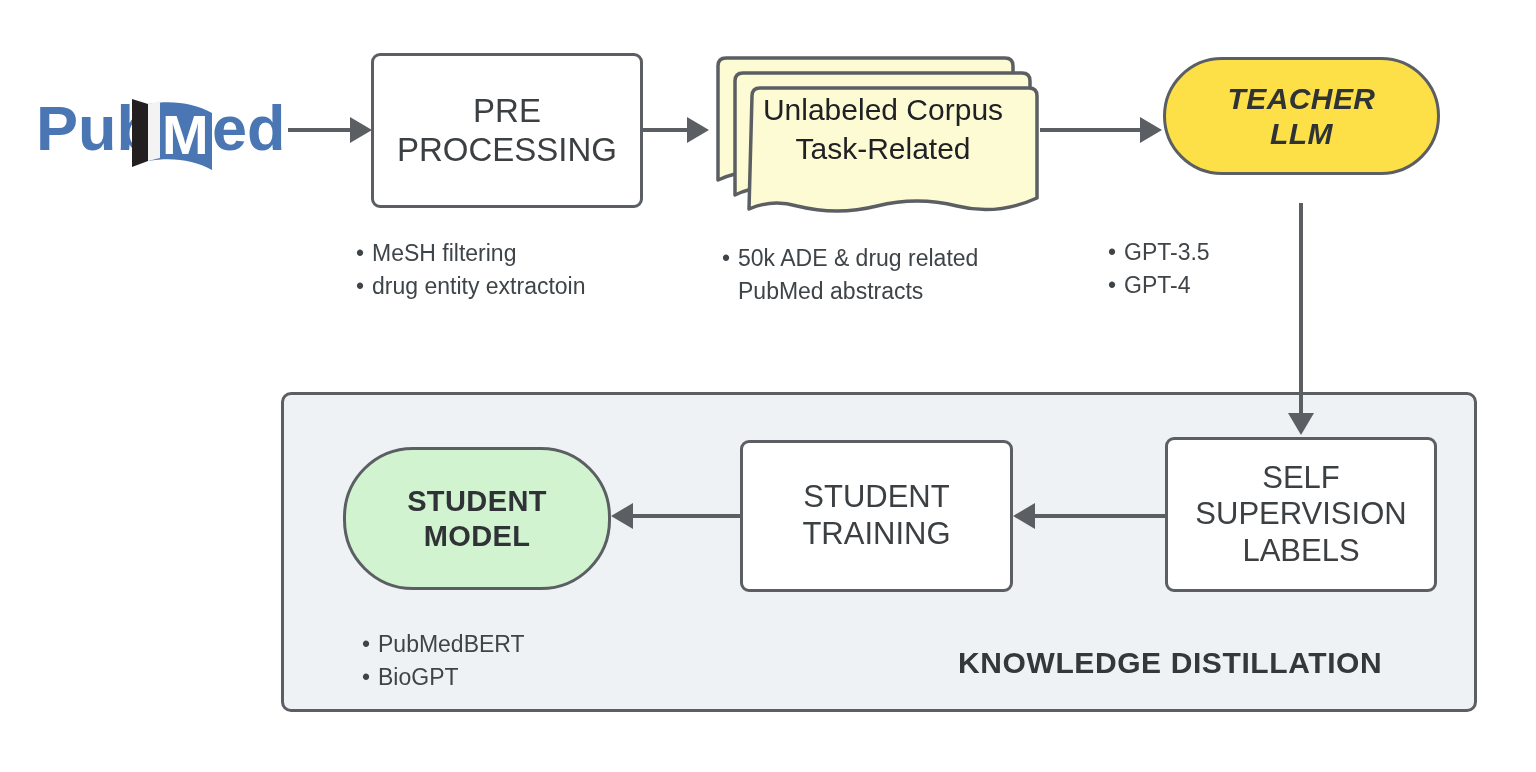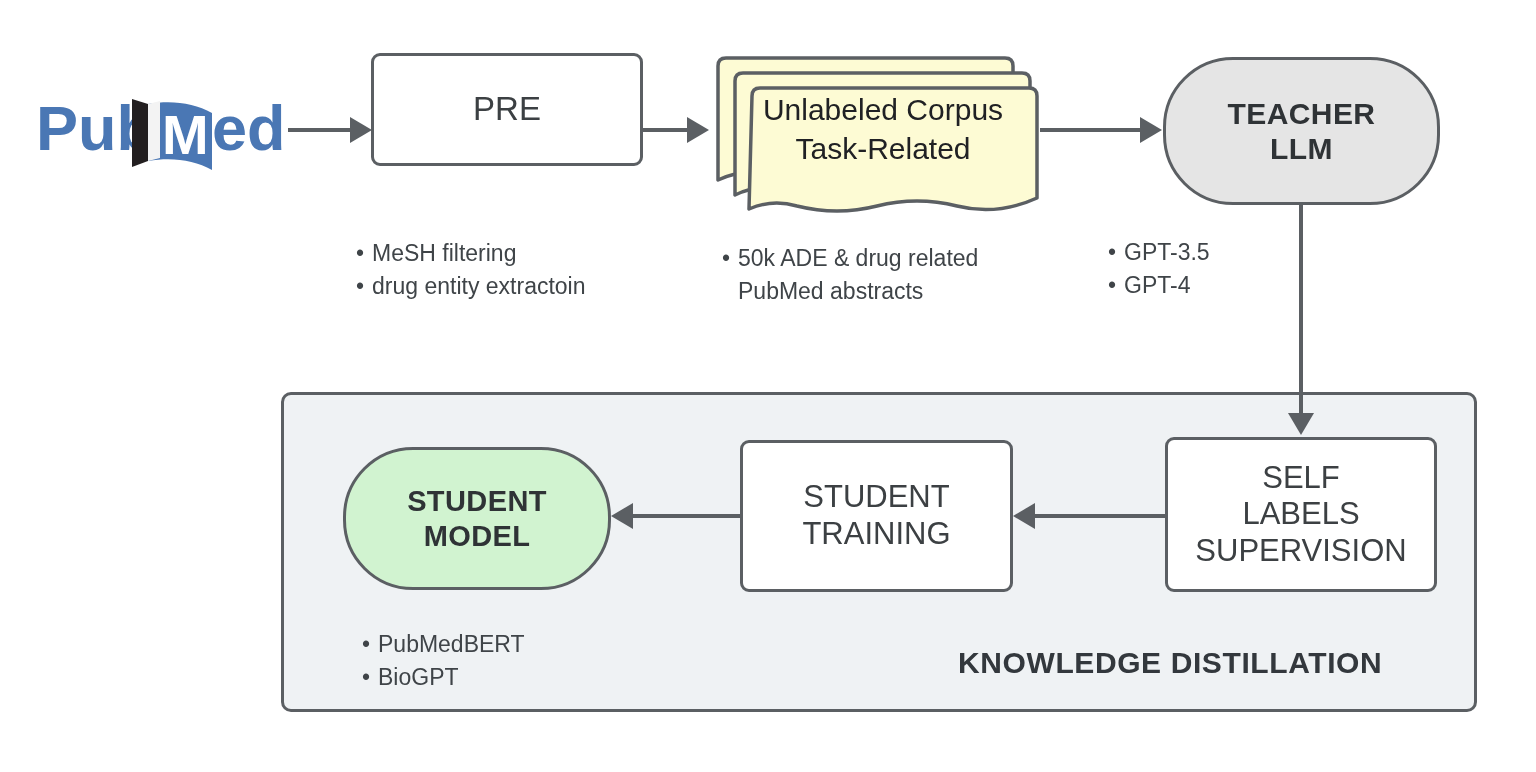--- a/index.html
+++ b/index.html
@@ -20,23 +20,23 @@
     background:#ffffff;
     display:flex;align-items:center;justify-content:center;
     text-align:center;
     color:#3c4043;
     line-height:1.18;
   }
   .node.rect{border-radius:9px;}
   .node.stadium{border-radius:999px;font-weight:bold;}
 
   
-  #pre-processing{left:371px;top:53px;width:272px;height:113px;font-size:33px;}
-  #teacher-llm{left:1163px;top:57px;width:277px;height:148px;
-     background:#e5e5e5;border-radius:70px;font-size:30px;letter-spacing:.4px;color:#2f3336;}
+  #pre-processing{left:371px;top:53px;width:272px;height:155px;font-size:33px;}
+  #teacher-llm{left:1163px;top:57px;width:277px;height:118px;
+     background:#fde047;border-radius:70px;font-size:30px;letter-spacing:.4px;color:#2f3336;font-style:italic;}
   #self-supervision{left:1165px;top:437px;width:272px;height:155px;font-size:31px;}
   #student-training{left:740px;top:440px;width:273px;height:152px;font-size:31px;}
   #student-model{left:343px;top:447px;width:268px;height:143px;
      background:#d1f3d0;border-radius:70px;font-size:29px;letter-spacing:.4px;color:#2f3336;}
 
   
   #kd-panel{
     position:absolute;left:281px;top:392px;width:1196px;height:320px;
     box-sizing:border-box;
     border:3px solid #5b5f63;border-radius:10px;background:#eff2f4;
@@ -97,20 +97,21 @@
       <text x="176" y="66" font-family="Liberation Sans, sans-serif" font-size="63" font-weight="bold" fill="#4a77b4">ed</text>
     </svg>
   </div>
 
   <div class="conn h" style="left:288px;top:128px;width:68px;"></div>
   <div class="ah right" style="left:350px;top:117px;"></div>
 
   <div class="node rect" id="pre-processing">
     <div>
       <div>PRE</div>
+      <div>PROCESSING</div>
     </div>
   </div>
 
   <div class="bullets" id="bullets-preprocessing">
     <span class="li">
       <span class="dot">•</span><span>MeSH filtering</span>
     </span>
     <span class="li">
       <span class="dot">•</span><span>drug entity extractoin</span>
     </span>
@@ -164,22 +165,22 @@
 
   <div id="kd-panel"></div>
   <div id="kd-label">KNOWLEDGE DISTILLATION</div>
 
   <div class="conn v" style="left:1299px;top:203px;height:218px;"></div>
   <div class="ah down" style="left:1288px;top:413px;"></div>
 
   <div class="node rect" id="self-supervision">
     <div>
       <div>SELF</div>
+      <div>SUPERVISION</div>
       <div>LABELS</div>
-      <div>SUPERVISION</div>
     </div>
   </div>
 
   <div class="conn h" style="left:1035px;top:514px;width:132px;"></div>
   <div class="ah left" style="left:1013px;top:503px;"></div>
 
   <div class="node rect" id="student-training">
     <div>
       <div>STUDENT</div>
       <div>TRAINING</div>

